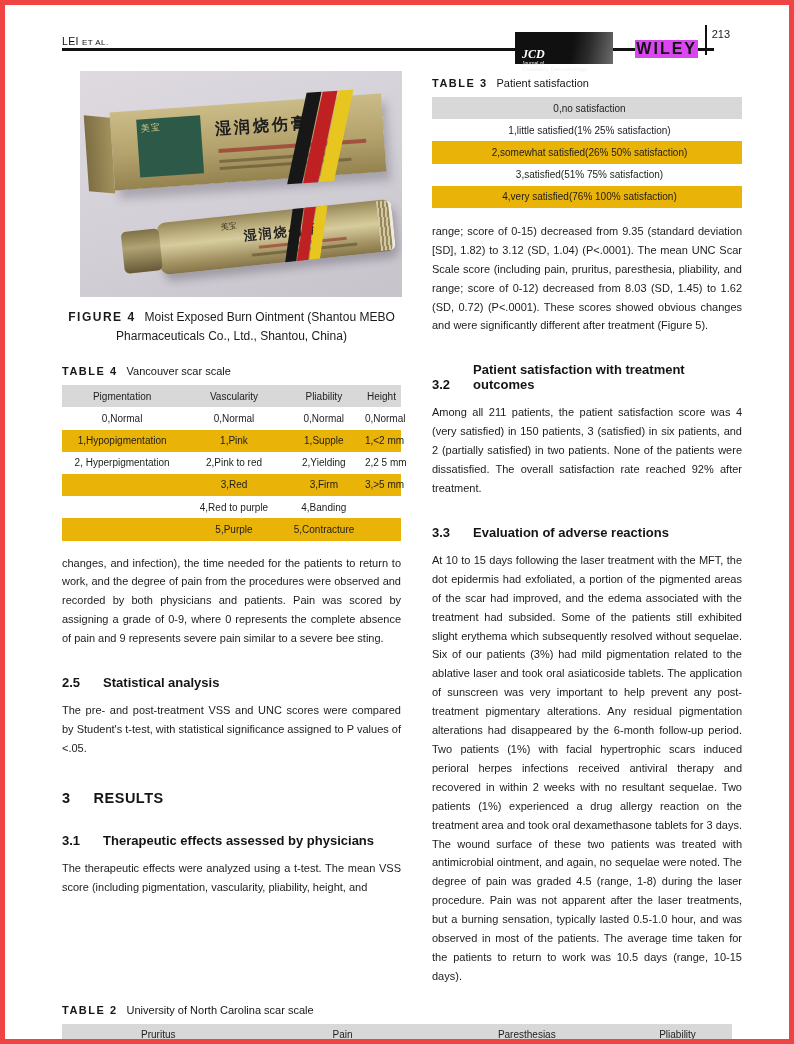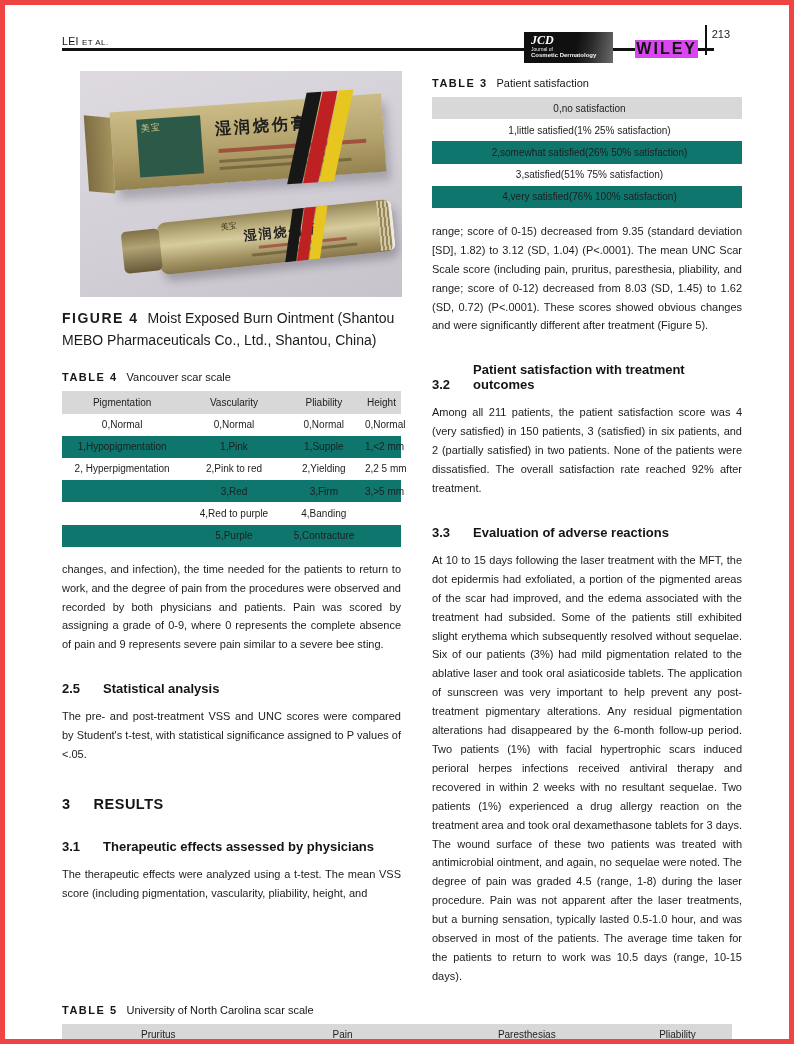--- a/index.html
+++ b/index.html
@@ -10,23 +10,23 @@
     border:5px solid #ef4444; padding:26px 57px 0 57px;
     position:relative; overflow:hidden;
   }
 
   
   .header { position:relative; height:40px; }
   .running-head { position:absolute; left:0; top:4px; font-size:10.5px; letter-spacing:.3px; color:#111; }
   .running-head .etal { font-size:8px; letter-spacing:.5px; }
   .head-rule { position:absolute; left:0; top:17px; width:652px; height:2.5px; background:#111; }
   .jcd-logo {
-    position:absolute; right:119px; top:1px; width:89px; height:31px;
+    position:absolute; right:119px; top:1px; width:98px; height:31px;
     background:linear-gradient(100deg,#101010 58%,#2b2b2b 74%,#6b6b6b 100%);
-    color:#fff; padding:2px 7px; z-index:2;margin-left:12px;
+    color:#fff; padding:16px 7px; z-index:2;margin-left:12px;
   }
   .jcd-logo .abbr { font-family:"Liberation Serif", serif; font-style:italic; font-weight:bold; font-size:12px; line-height:12px; display:block; }
   .jcd-logo .l1 { font-size:5px; line-height:6px; display:block; color:#e8e8e8; }
   .jcd-logo .l2 { font-size:6px; line-height:7px; display:block; font-weight:bold; color:#f3f3f3; }
   .wiley {
     position:absolute; right:34px; top:9px; z-index:2;
     font-family:Liberation Sans, sans-serif; font-weight:bold; font-size:16px;
     letter-spacing:2px; background:#d946ef; padding:0 1px; line-height:18px; color:#111;margin-left:12px;
   }
   .page-vbar { position:absolute; right:25px; top:-6px; width:2px; height:30px; background:#111; }
@@ -40,21 +40,21 @@
   .sec { display:flex; gap:11px; font-size:13px; font-weight:bold; color:#141414; margin:27px 0 11px 0; align-items:flex-end; }
   .sec .vbar { width:1px; background:#888; margin:1px 0; }
   .sec.major { font-size:14.5px; letter-spacing:.5px; margin:32px 0 6px 0; }
 
   .tbl-label { font-size:11px; margin-bottom:8px; color:#161616; }
   .tbl-label b { letter-spacing:1.5px; margin-right:9px; }
 
   table { width:100%; border-collapse:collapse; table-layout:fixed; font-size:10px; color:#1d1d1d; }
   td, th { text-align:center; font-weight:normal; vertical-align:top; padding:4.5px 3px 4.5px 8px; line-height:1.32; }
   tr.hdr { background:#d8d8d8; }
-  tr.stripe { background:#0f766e; }
+  tr.stripe { background:#eab308; }
   .t1 td, .t1 th { white-space:nowrap; }
 
   
   .photo {
     width:322px; height:226px; margin-left:18px; position:relative; overflow:hidden;
     background:linear-gradient(160deg,#dedae0 0%,#d3cfd7 55%,#c7c3cb 100%);
   }
   .mebo-box {
     position:absolute; left:32px; top:32px; width:272px; height:78px;
     transform:rotate(-4deg);
@@ -93,21 +93,21 @@
   }
   .tube-brand { position:absolute; left:64px; top:5px; font-size:8px; color:#3a3320; }
   .tube-title { position:absolute; left:86px; top:13px; font-size:13px; font-weight:bold; color:#222; letter-spacing:2px; white-space:nowrap; }
   .tube-line1 { position:absolute; left:100px; top:33px; width:88px; height:3px; background:rgba(150,32,32,.55); }
   .tube-line2 { position:absolute; left:92px; top:40px; width:106px; height:3px; background:rgba(70,58,34,.45); }
   .tstripe { position:absolute; top:0; bottom:0; width:11px; transform:skewX(-14deg); }
   .tstripe.t1 { right:94px; background:var(--stripe_black); }
   .tstripe.t2 { right:82px; background:var(--stripe_red); }
   .tstripe.t3 { right:70px; background:var(--stripe_yellow); }
 
-  .fig-caption { font-size:14px; line-height:1.55; margin-top:11px; }
+  .fig-caption { font-size:12px; line-height:1.55; margin-top:11px;text-align:center; }
   .fig-caption b { letter-spacing:1.5px; margin-right:9px; }
 
   .mt14 { margin-top:14px; }
   .mt13 { margin-top:13px; }
   .mt20 { margin-top:20px; }
   .mt6  { margin-top:6px; }
 
   
   .bottom { margin-top:18px; }
   .t2 col.c1 { width:28%; } .t2 col.c2 { width:27%; } .t2 col.c3 { width:28%; } .t2 col.c4 { width:17%; }
@@ -286,21 +286,21 @@
         <span class="num">3.3</span>
         <span class="vbar"></span>
         <span>Evaluation of adverse reactions</span>
       </h2>
       <p class="body">At 10 to 15 days following the laser treatment with the MFT, the dot epidermis had exfoliated, a portion of the pigmented areas of the scar had improved, and the edema associated with the treatment had subsided. Some of the patients still exhibited slight erythema which subsequently resolved without sequelae. Six of our patients (3%) had mild pigmentation related to the ablative laser and took oral asiaticoside tablets. The application of sunscreen was very important to help prevent any post-treatment pigmentary alterations. Any residual pigmentation alterations had disappeared by the 6-month follow-up period. Two patients (1%) with facial hypertrophic scars induced perioral herpes infections received antiviral therapy and recovered in within 2 weeks with no resultant sequelae. Two patients (1%) experienced a drug allergy reaction on the treatment area and took oral dexamethasone tablets for 3 days. The wound surface of these two patients was treated with antimicrobial ointment, and again, no sequelae were noted. The degree of pain was graded 4.5 (range, 1-8) during the laser procedure. Pain was not apparent after the laser treatments, but a burning sensation, typically lasted 0.5-1.0 hour, and was observed in most of the patients. The average time taken for the patients to return to work was 10.5 days (range, 10-15 days).</p>
     </div>
   </div>
 
   <div class="bottom">
     <div class="tbl-label">
-      <b>TABLE 5</b><span>University of North Carolina scar scale</span>
+      <b>TABLE 2</b><span>University of North Carolina scar scale</span>
     </div>
 
     <table class="t2">
       <colgroup>
           <col class="c1">
           <col class="c2">
           <col class="c3">
           <col class="c4">
         </colgroup>
       <tbody>

